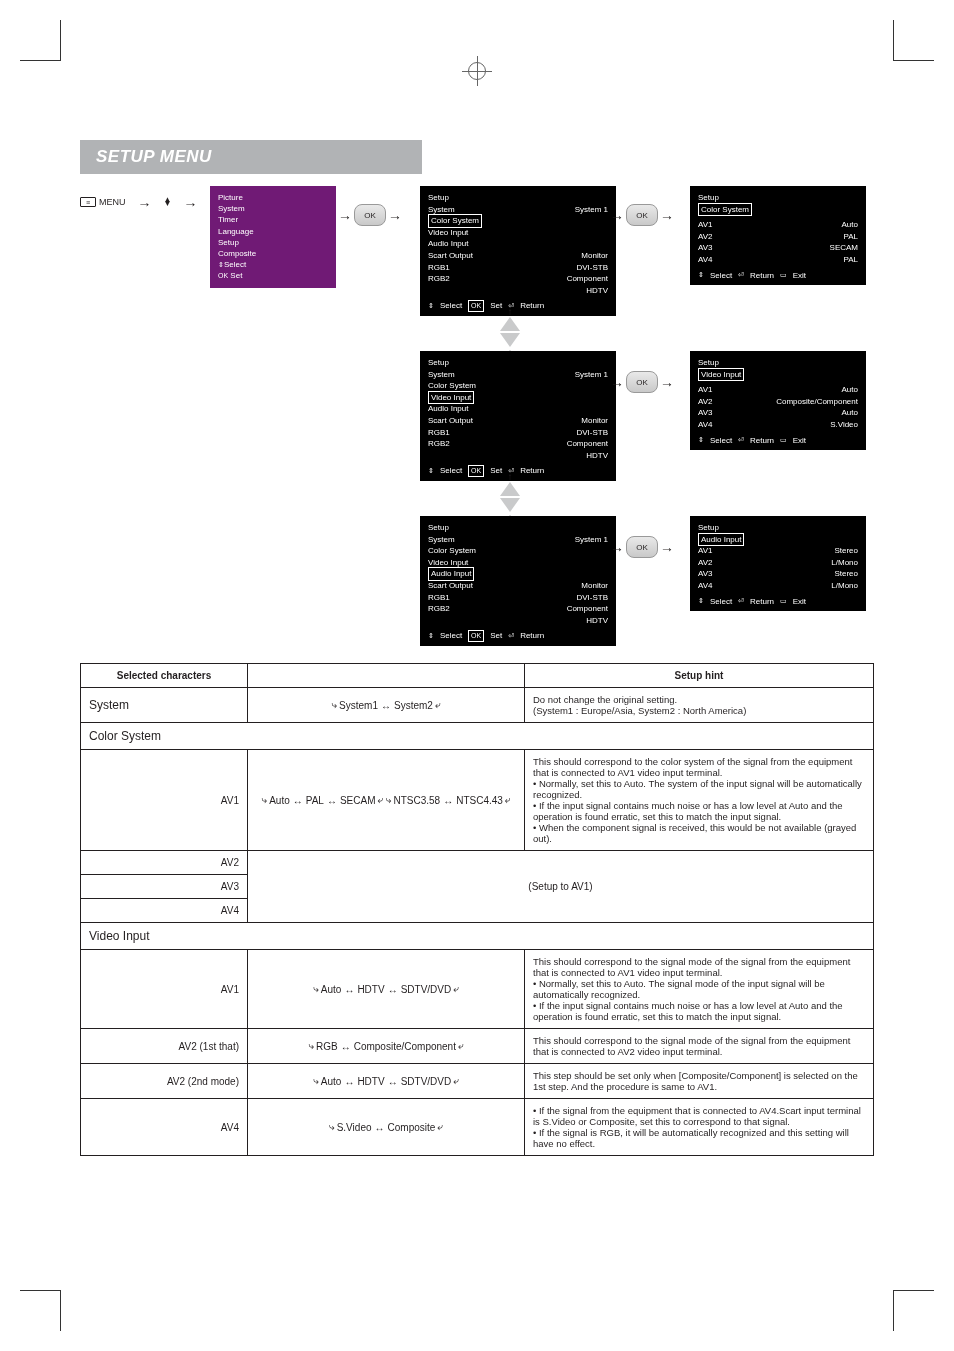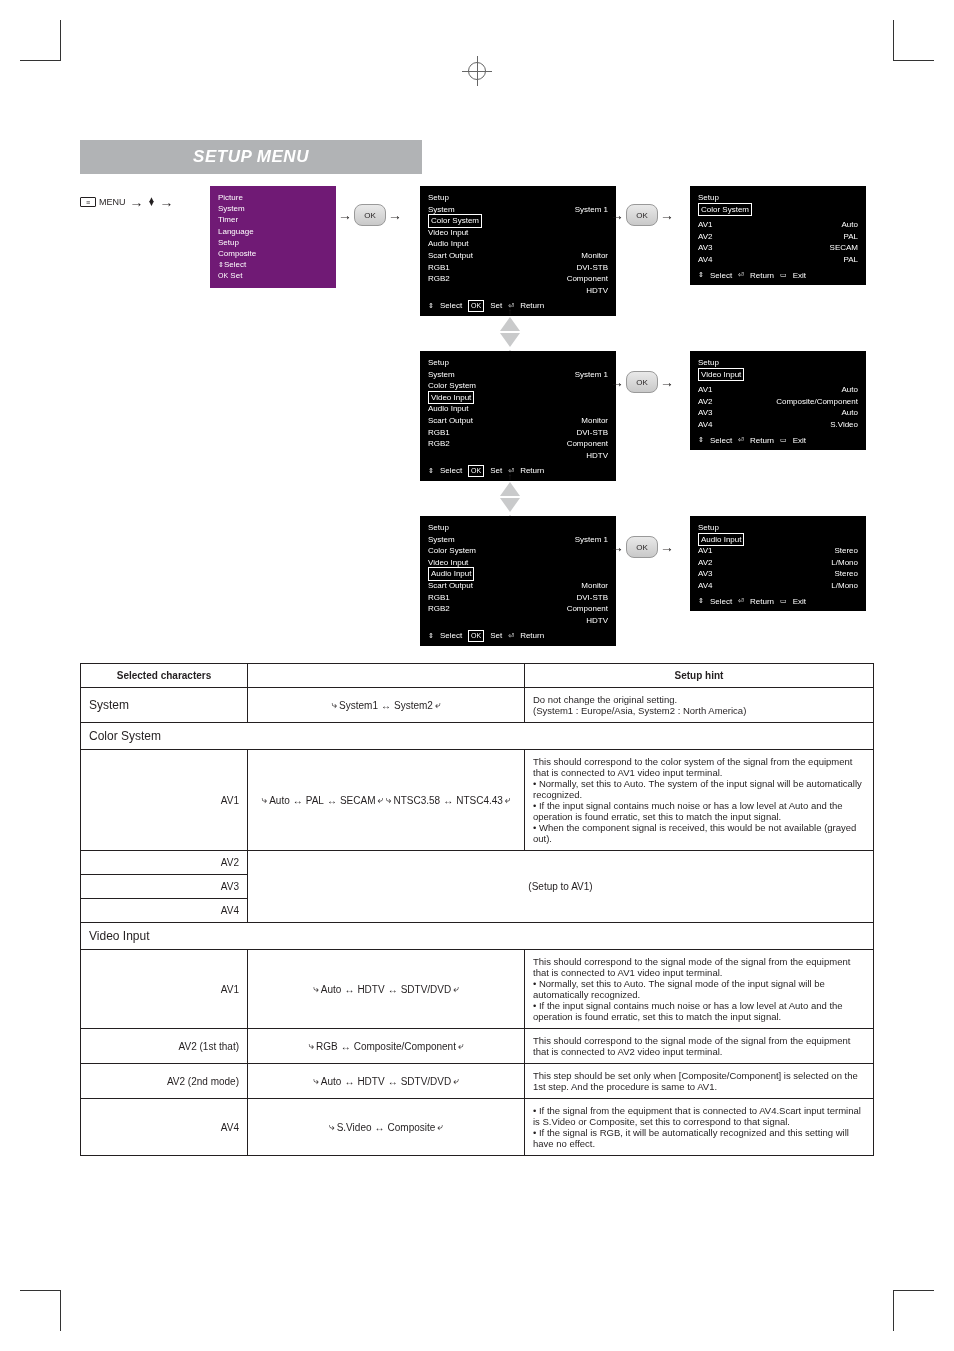--- a/index.html
+++ b/index.html
@@ -47,36 +47,35 @@
     background: #b1b3b5;
     color: #fff;
     font-family: Arial, Helvetica, sans-serif;
     font-weight: 900;
     font-style: italic;
     font-size: 17px;
     padding: 7px 16px;
     margin-top: 10px;
     width: 310px;
     letter-spacing: .5px;
-    text-align: center;
   }
 
   .diagram {
     position: relative;
     height: 450px;
     margin-top: 12px;
   }
 
   .menu-icon-group {
     position: absolute;
     left: 0;
     top: 8px;
     display: flex;
     align-items: center;
-    gap: 4px;
+    gap: 12px;
   }
   .menu-label {
     display: flex;
     align-items: center;
     gap: 3px;
     font-size: 9px;
   }
   .tiny-rect {
     width: 14px; height: 8px; border: 1px solid #231f20; border-radius: 1px;
     display:flex; align-items:center; justify-content:center;

